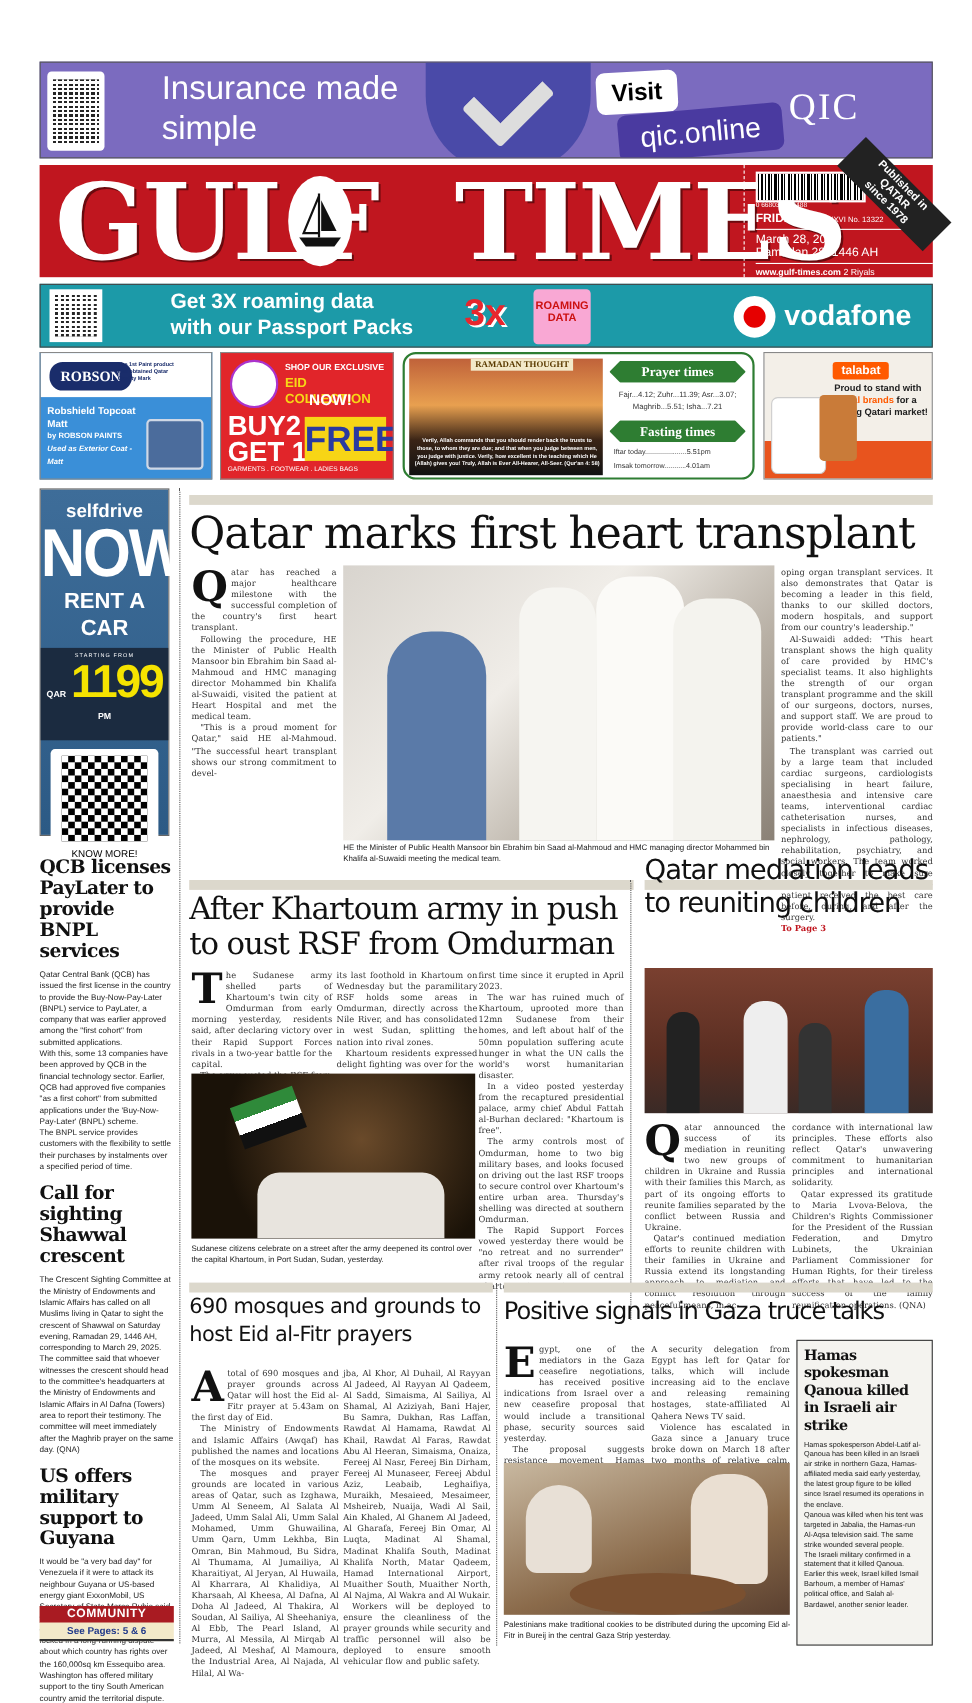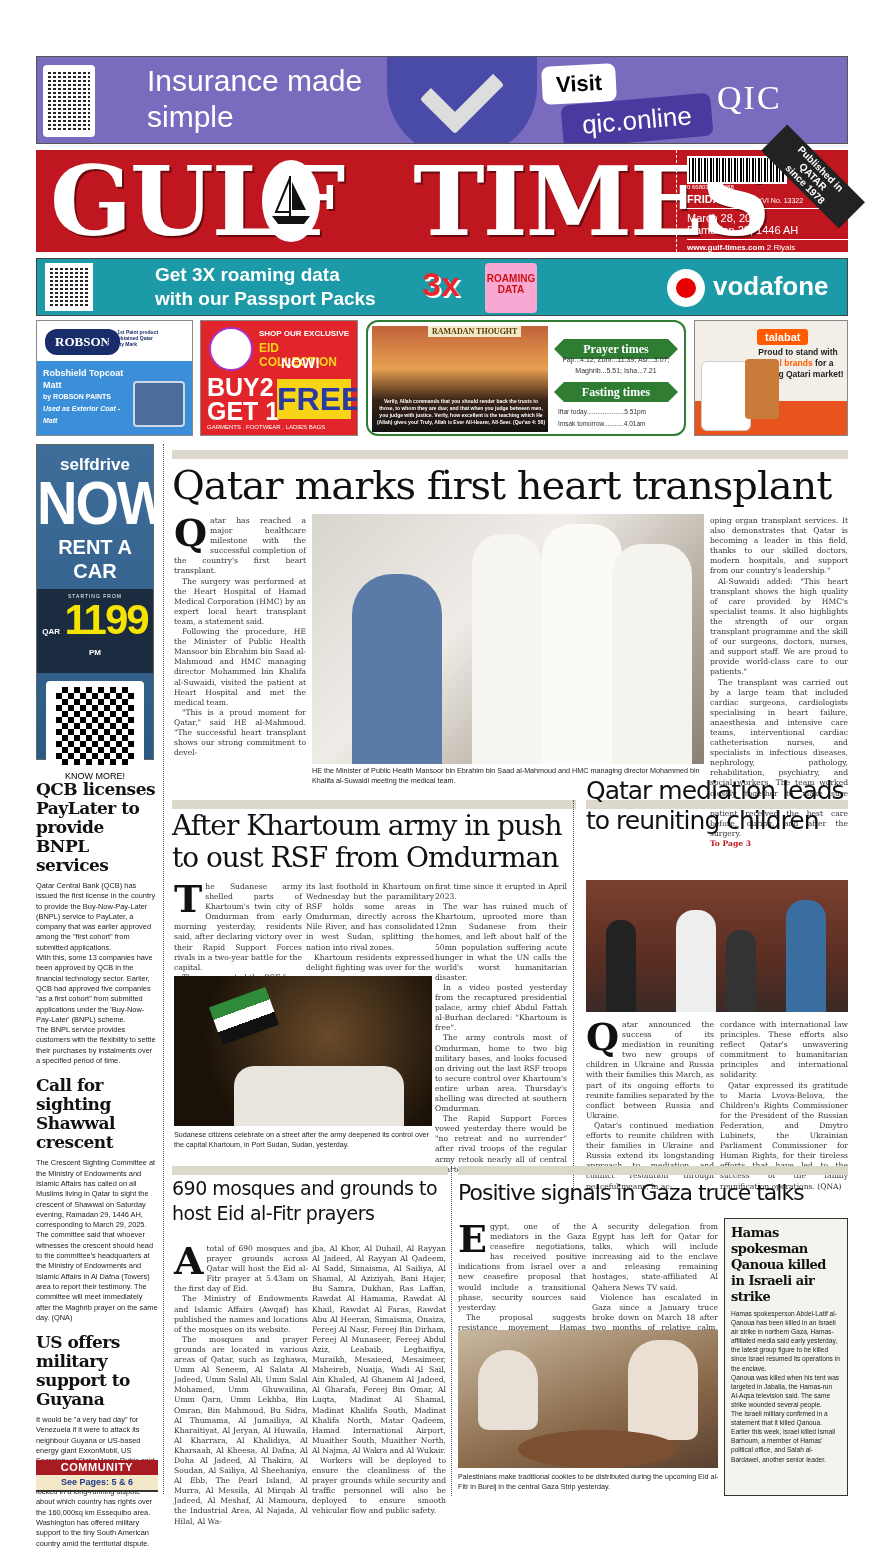--- a/index.html
+++ b/index.html
@@ -172,21 +172,21 @@
       <div>GET 1</div>
     </div>
   <div class="abs free">FREE</div>
   <div class="abs foot">GARMENTS . FOOTWEAR . LADIES BAGS</div>
 </div>
 
 <div id="ram" class="abs sad">
   <div class="abs img"></div>
   <div class="abs hd">RAMADAN THOUGHT</div>
   <div class="abs verse">Verily, Allah commands that you should render back the trusts to those, to whom they are due; and that when you judge between men, you judge with justice. Verily, how excellent is the teaching which He (Allah) gives you! Truly, Allah is Ever All-Hearer, All-Seer. (Qur'an 4: 58)</div>
-  <div class="abs ribbon" style="top:17px">Prayer times</div>
+  <div class="abs ribbon" style="top:6px">Prayer times</div>
   <div class="abs pt" style="top:32px">Fajr...4.12; Zuhr...11.39; Asr...3.07; Maghrib...5.51; Isha...7.21</div>
   <div class="abs ribbon" style="top:60px">Fasting times</div>
   <div class="abs ft" style="top:84px">Iftar today.....................5.51pm</div>
   <div class="abs ft" style="top:96px">Imsak tomorrow...........4.01am</div>
 </div>
 
 <div id="tala" class="abs sad">
   <div class="abs lg">talabat</div>
   <div class="abs tx"><span style="color:#222">Proud to stand with</span> <span>local brands</span> <span style="color:#222">for a thriving Qatari market!</span></div>
   <div class="abs prod"></div>
@@ -231,21 +231,20 @@
 <div id="comm" class="abs">
   <div class="c1">COMMUNITY</div>
   <div class="c2">See Pages: 5 &amp; 6</div>
 </div>
 
 <div class="abs grey" style="left:172px;top:450px;width:676px"></div>
 <div class="abs head" style="left:172px;top:460px;font-size:40px;line-height:50px;white-space:nowrap">Qatar marks first heart transplant</div>
 <div class="abs col" style="left:174px;top:516px;width:132px">
   <span class="drop">Q</span>
   <p class="nd">atar has reached a major healthcare milestone with the successful completion of the country's first heart transplant.</p>
-    <p>The surgery was performed at the Heart Hospital of Hamad Medical Corporation (HMC) by an expert local heart transplant team, a statement said.</p>
     <p>Following the procedure, HE the Minister of Public Health Mansoor bin Ebrahim bin Saad al-Mahmoud and HMC managing director Mohammed bin Khalifa al-Suwaidi, visited the patient at Heart Hospital and met the medical team.</p>
     <p>"This is a proud moment for Qatar," said HE al-Mahmoud. "The successful heart transplant shows our strong commitment to devel-</p>
 </div>
 <div class="abs ph" style="left:312px;top:514px;width:392px;height:250px;background:linear-gradient(135deg,#d8d4ce,#f0ede8 40%,#b8b0a5 70%,#8a8176)">
   <div class="abs" style="left:40px;top:60px;width:90px;height:190px;background:#5a7aa8;border-radius:40px 40px 0 0"></div>
   <div class="abs" style="left:160px;top:20px;width:70px;height:230px;background:#f6f5f1;border-radius:30px 30px 0 0"></div>
   <div class="abs" style="left:230px;top:10px;width:80px;height:240px;background:#fbfaf7;border-radius:30px 30px 0 0"></div>
   <div class="abs" style="left:300px;top:30px;width:80px;height:220px;background:#f4f3ee;border-radius:30px 30px 0 0"></div>
 </div>
 <div class="abs cap" style="left:312px;top:766px;width:392px">HE the Minister of Public Health Mansoor bin Ebrahim bin Saad al-Mahmoud and HMC managing director Mohammed bin Khalifa al-Suwaidi meeting the medical team.</div>

